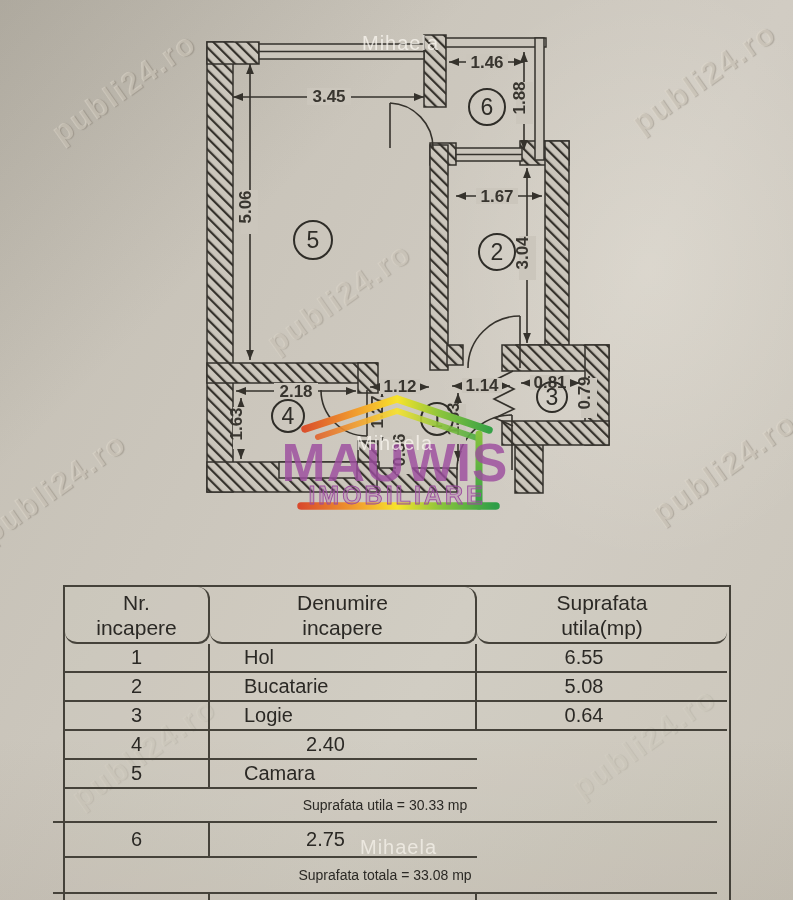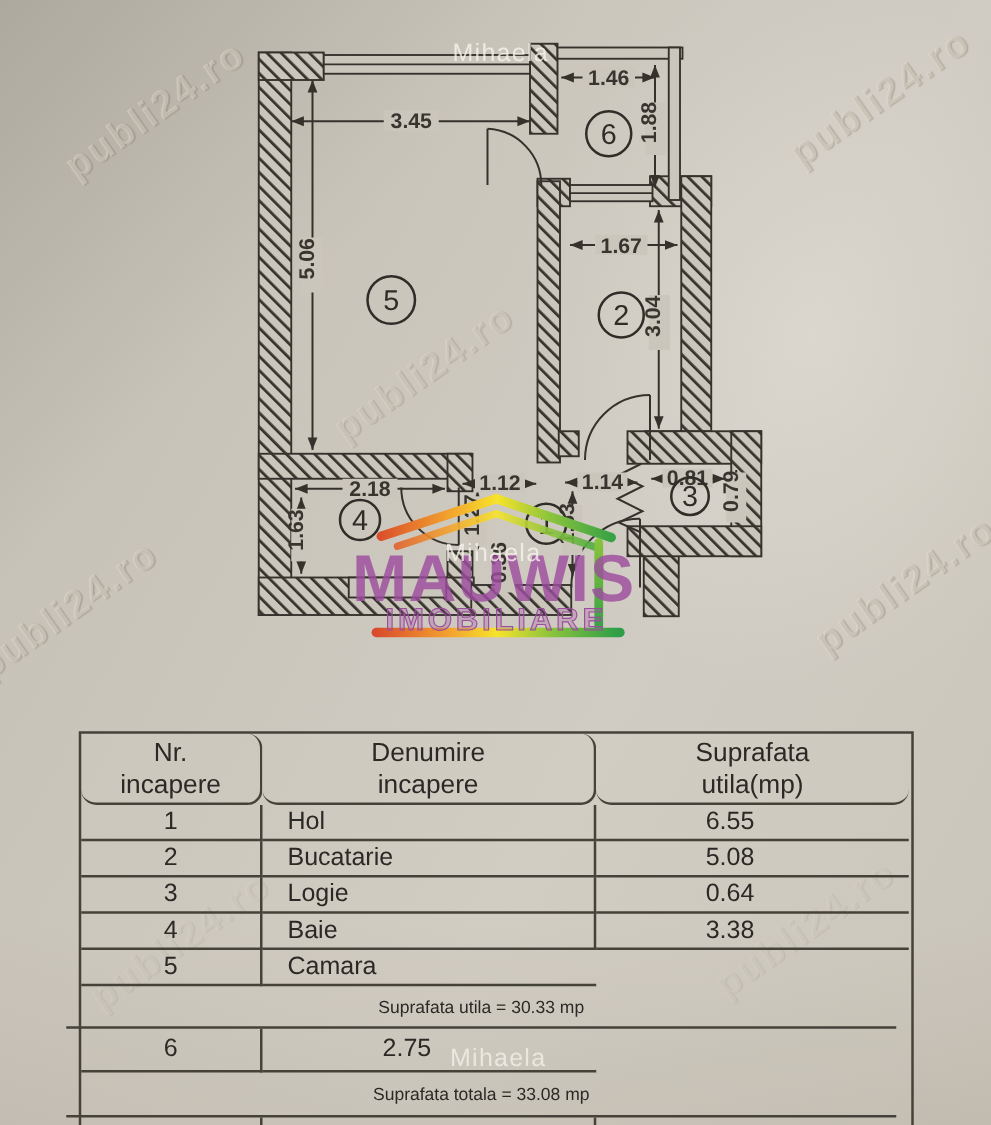--- a/index.html
+++ b/index.html
@@ -24,21 +24,21 @@
 
   
   .floor-table{position:absolute;left:63px;top:585px;width:664px;
     border:2px solid #45423a;color:#2b2925;background:rgba(215,210,200,.12);}
   .trow{display:grid;grid-template-columns:145px 267px 250px;}
   .tcell{border-right:2px solid #45423a;border-bottom:2px solid #45423a;
     display:flex;align-items:center;justify-content:center;font-size:20px;}
   .tcell:last-child{border-right:none;}
   .thead .tcell{height:55px;flex-direction:column;justify-content:center;font-size:21px;line-height:25px;border-radius:12px;}
   .r .tcell{height:27px;}
-  .name-cell{justify-content:flex-start;padding-left:20px;}
+  .name-cell{justify-content:flex-start;padding-left:34px;}
   .area-cell{padding-right:36px;}
   .merged{border-bottom:2px solid #45423a;height:32px;display:flex;align-items:center;
     justify-content:center;font-size:14px;transform:translateX(-12px);}
   .row6 .tcell{height:33px;}
   .total-row{height:34px;}
   .partial .tcell{height:22px;border-bottom:none;}
 </style>
 </head>
 <body>
 
@@ -230,22 +230,21 @@
       <div class="tcell name-cell">Bucatarie</div>
       <div class="tcell area-cell">5.08</div>
     </div>
     <div class="trow r">
       <div class="tcell">3</div>
       <div class="tcell name-cell">Logie</div>
       <div class="tcell area-cell">0.64</div>
     </div>
     <div class="trow r">
       <div class="tcell">4</div>
-      <div class="tcell name-cell">Baie</div>
-      <div class="tcell area-cell">3.38</div>
+      <div class="tcell area-cell">2.40</div>
     </div>
     <div class="trow r">
       <div class="tcell">5</div>
       <div class="tcell name-cell">Camara</div>
     </div>
 
     <div class="merged">Suprafata utila = 30.33 mp</div>
 
     <div class="trow r row6">
       <div class="tcell">6</div>

